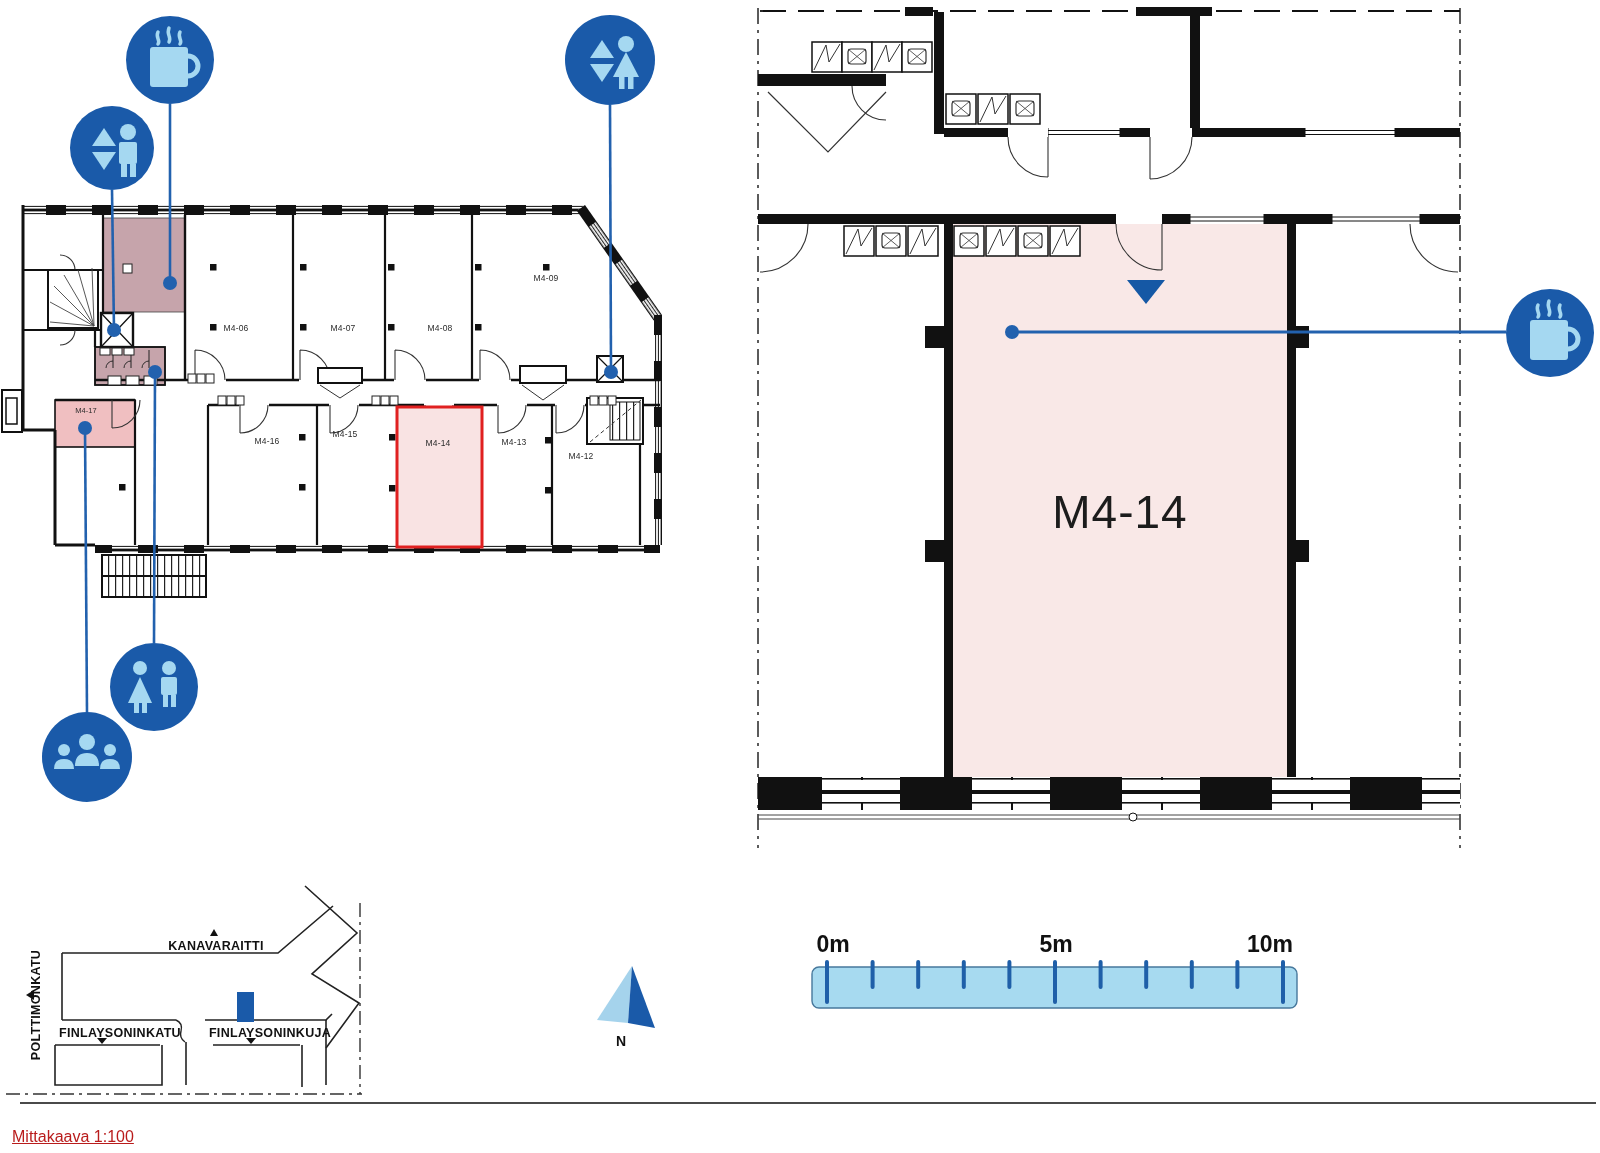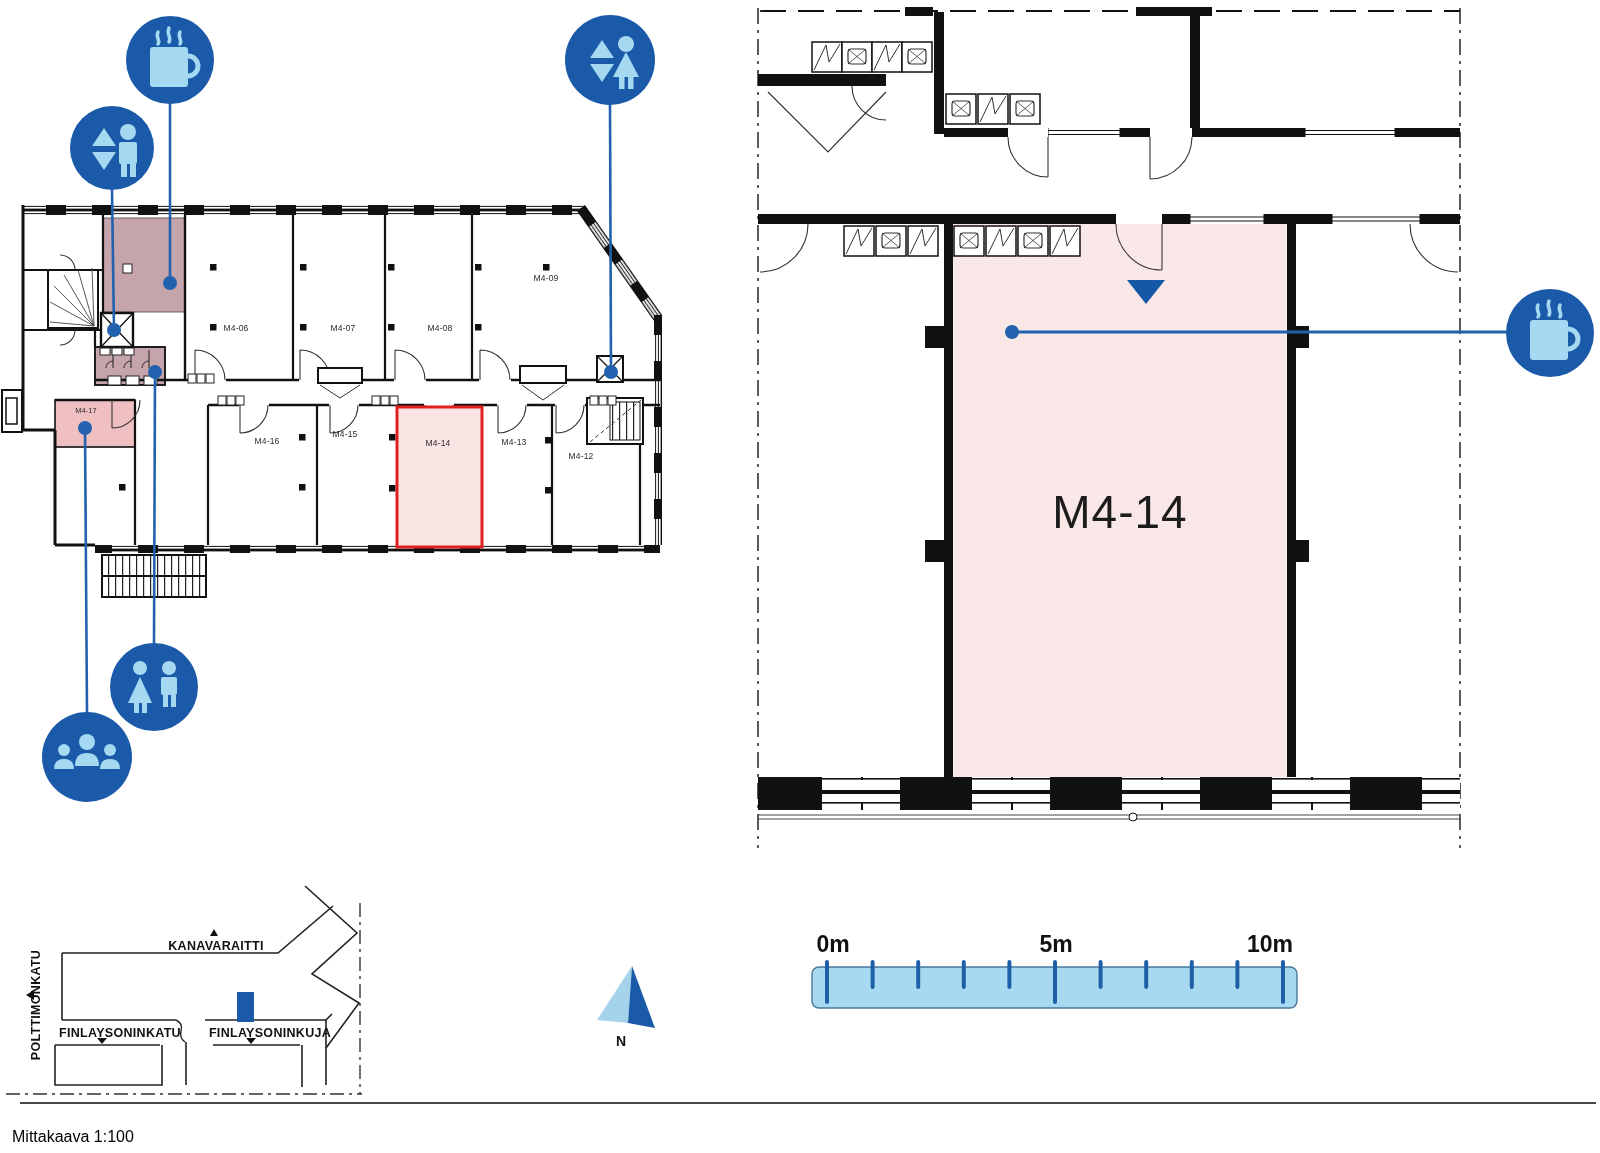--- a/index.html
+++ b/index.html
@@ -6,21 +6,21 @@
   #stage{position:relative;width:1600px;height:1153px;background:#fff;overflow:hidden;
          font-family:"Liberation Sans", sans-serif;}
   svg{position:absolute;display:block;}
   .room-label{font-size:8.5px;fill:#2b2b2b;letter-spacing:.2px;}
   .room-label-sm{font-size:7.5px;fill:#2b2b2b;}
   .big-room-label{font-size:46px;fill:#1c1c1c;letter-spacing:1px;}
   .street-label{font-size:12.5px;font-weight:bold;fill:#111;letter-spacing:.3px;}
   .scale-label{font-size:23px;font-weight:bold;fill:#111;}
   .north-label{font-size:14px;font-weight:bold;fill:#111;}
   #footer-line{position:absolute;left:20px;top:1102px;width:1576px;height:2px;background:#4a4a4a;}
-  #footer-caption{position:absolute;left:12px;top:1128px;font-size:16px;color:#000000;}
+  #footer-caption{position:absolute;left:12px;top:1128px;font-size:16px;color:#b91c1c;text-decoration:underline;}
   text{font-family:"Liberation Sans", sans-serif;}
 </style>
 </head>
 <body>
 
 <div id="stage">
 
   <svg style="left:0;top:0" width="700" height="820" viewBox="0 0 700 820">
     <defs>
       <pattern id="wband" width="46" height="10" patternUnits="userSpaceOnUse">

